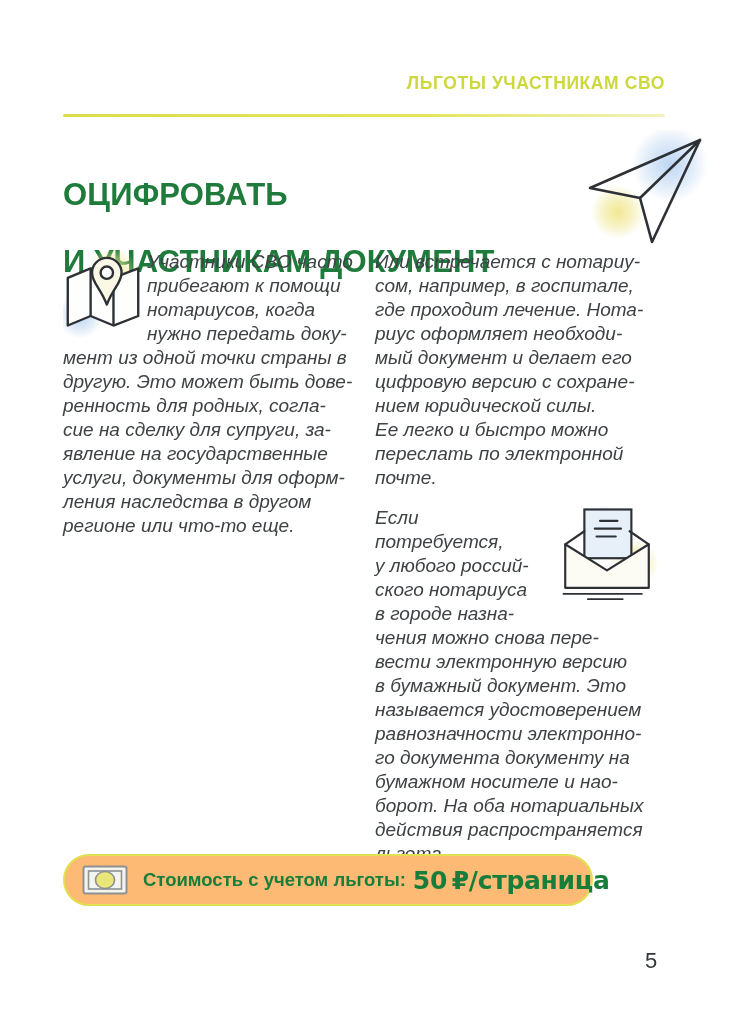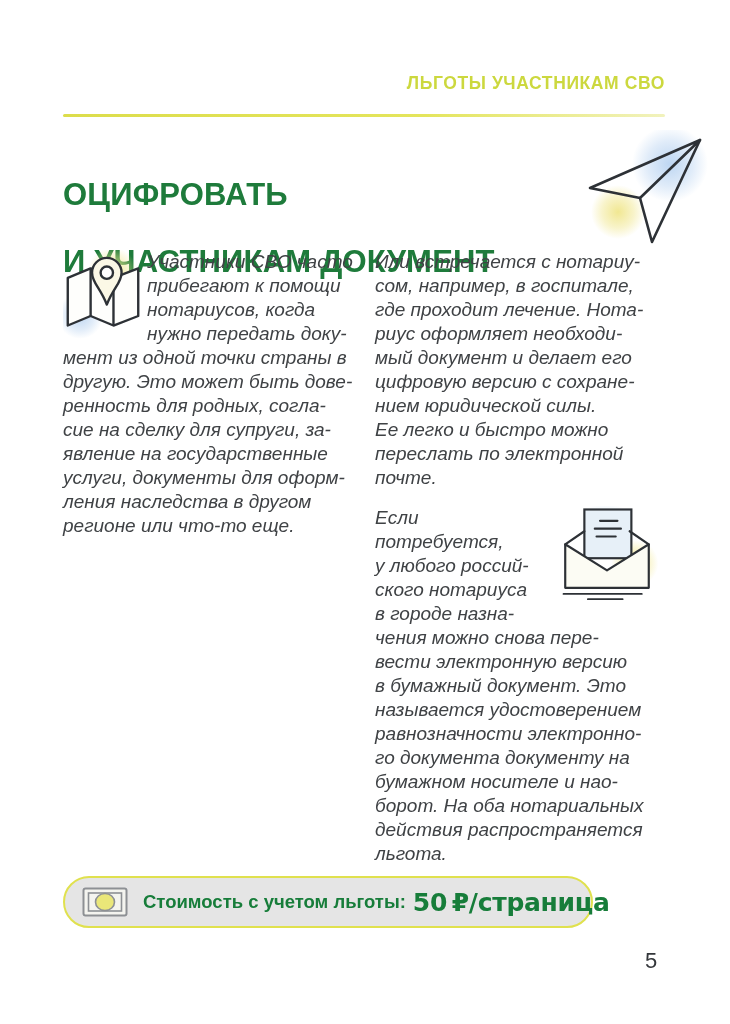--- a/index.html
+++ b/index.html
@@ -24,22 +24,22 @@
   .para{margin:0 0 16px 0;}
   .para:last-child{margin-bottom:16px;}
   .rich{white-space:pre-line;font-style:italic;}
   .hl{background:#ece472;font-weight:bold;color:#303438;padding:2px 3px;margin:0 -3px;
       -webkit-box-decoration-break:clone;box-decoration-break:clone;}
 
   .float-l{float:left;width:84px;height:94px;}
   .float-r{float:right;width:116px;height:94px;margin-left:4px;}
   .float-l svg,.float-r svg{display:block;}
 
-  .pricebar{position:absolute;top:876px;left:63px;width:530px;height:52px;box-sizing:border-box;
-            border:2px solid #e0e14e;border-radius:26px;background:#e5e5e5;
+  .pricebar{position:absolute;top:854px;left:63px;width:530px;height:52px;box-sizing:border-box;
+            border:2px solid #e0e14e;border-radius:26px;background:#fdba74;
             display:flex;align-items:center;padding:0 12px 0 17px;}
   .money{flex:0 0 auto;display:flex;}
   .price-label{margin-left:15px;font-weight:bold;font-size:18.5px;color:#177d3a;white-space:nowrap;}
   .price-value{margin-left:7px;font-weight:bold;font-size:25px;color:#177d3a;white-space:nowrap;
                letter-spacing:-.3px;font-family:"DejaVu Sans",sans-serif;}
 
   .pageno{position:absolute;top:948px;left:645px;font-size:22px;color:#33363a;}
 </style>
 </head>
 <body>

